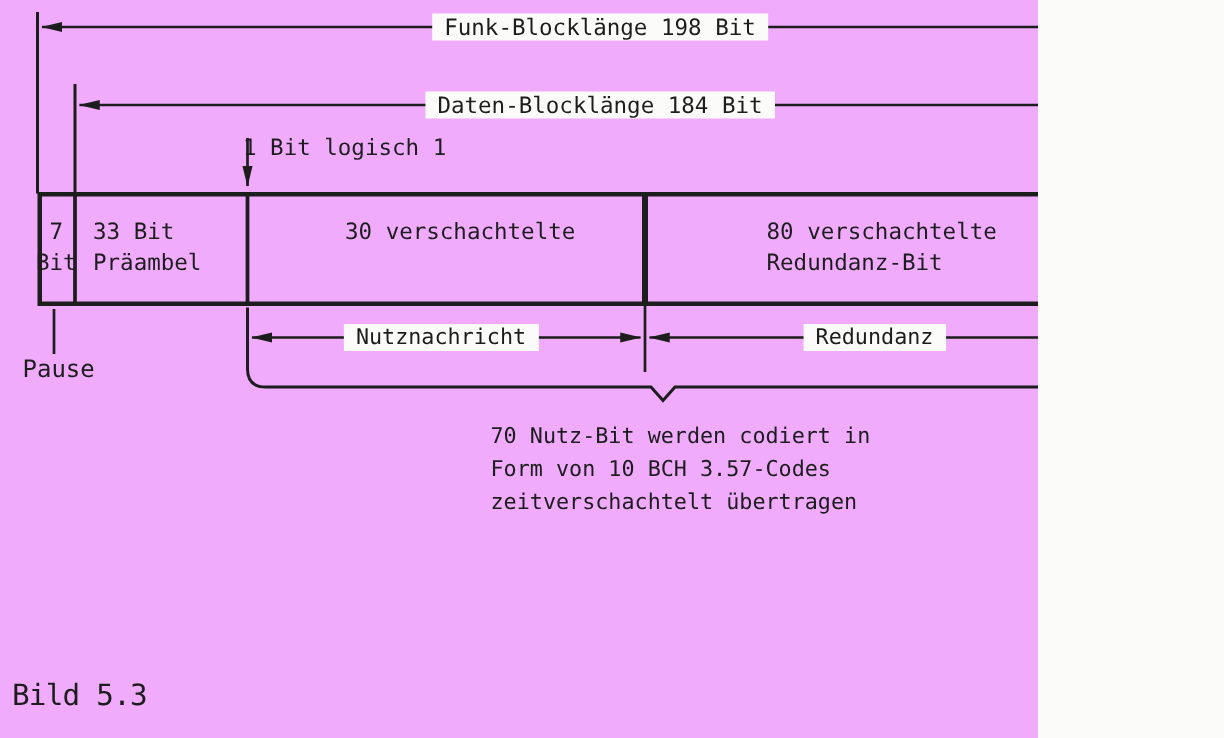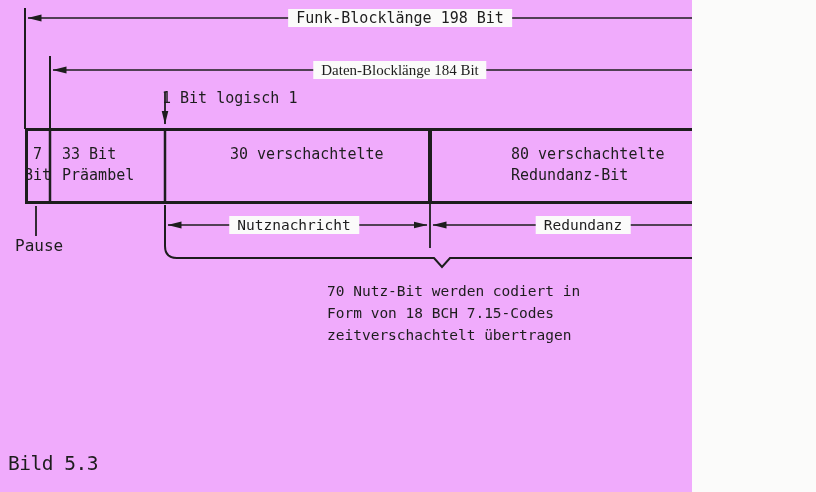--- a/index.html
+++ b/index.html
@@ -99,21 +99,21 @@
     <line x1="36" y1="206" x2="36" y2="236" stroke="#1d1d1d" stroke-width="1.8"></line>
     <line x1="766" y1="206" x2="781" y2="231" stroke="#1d1d1d" stroke-width="1.8"></line>
 
     <line x1="168" y1="225" x2="427" y2="225" stroke="#1d1d1d" stroke-width="1.6" marker-start="url(#arr)" marker-end="url(#arr)"></line>
     <line x1="433" y1="225" x2="744" y2="225" stroke="#1d1d1d" stroke-width="1.6" marker-start="url(#arr)" marker-end="url(#arr)"></line>
 
     <path d="M165,205 L165,246 Q165,258 177,258 L434,258 L442,267 L450,258 L735,258 Q747,258 747,246 L747,205" fill="none" stroke="#1d1d1d" stroke-width="2"></path>
   </svg>
 
   <div class="lbl dim-label" style="left:400px; top:9px;">Funk-Blocklänge 198 Bit</div>
-  <div class="lbl dim-label" style="left:400px; top:61px;font-family:Liberation Serif, serif;">Daten-Blocklänge 184 Bit</div>
+  <div class="lbl dim-label" style="left:400px; top:61px;">Daten-Blocklänge 184 Bit</div>
   <div class="lbl" style="left:162px; top:89px;">1 Bit logisch 1</div>
 
   <div class="cell centered" style="left:23px; width:29px;">
     <div>7</div>
     <div>Bit</div>
   </div>
   <div class="cell" style="left:62px;">
     <div>33 Bit</div>
     <div>Präambel</div>
   </div>
@@ -130,21 +130,21 @@
   </div>
 
   <div class="lbl" style="left:15px; top:237px; font-size:16px;">Pause</div>
   <div class="lbl" style="left:757px; top:235px; font-size:16px;">Pause</div>
 
   <div class="lbl arrow-label" style="left:294px; top:216px;text-align:right;">Nutznachricht</div>
   <div class="lbl arrow-label" style="left:583px; top:216px;">Redundanz</div>
 
   <div class="note">
     <div>70 Nutz-Bit werden codiert in</div>
-    <div>Form von 18 BCH 7.15-Codes</div>
+    <div>Form von 10 BCH 3.57-Codes</div>
     <div>zeitverschachtelt übertragen</div>
   </div>
 
   <div class="caption">
     <span>Bild 5.3</span>
   </div>
 
 </div>
 
 </body></html>

